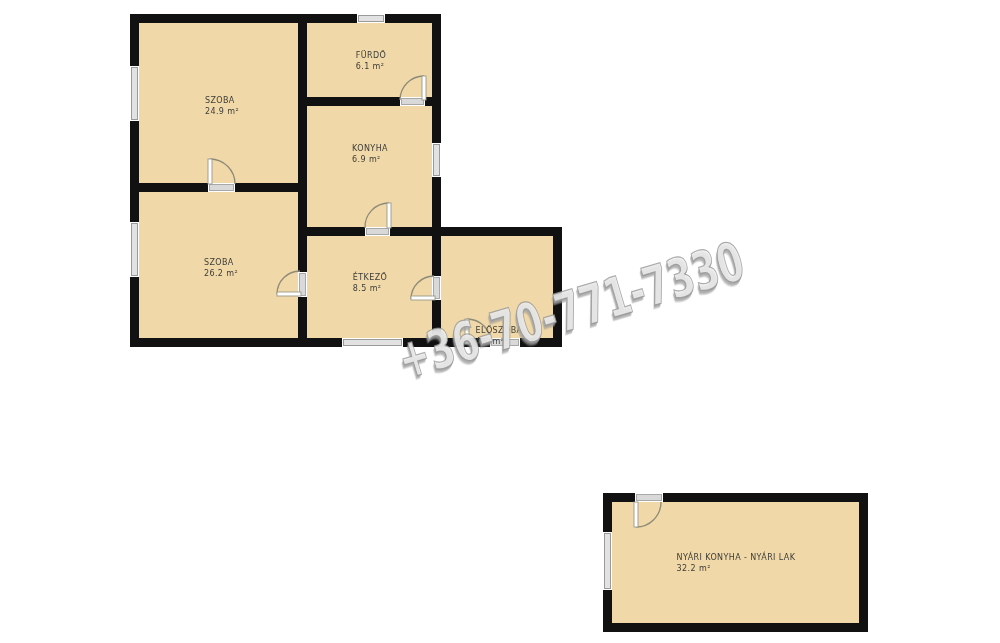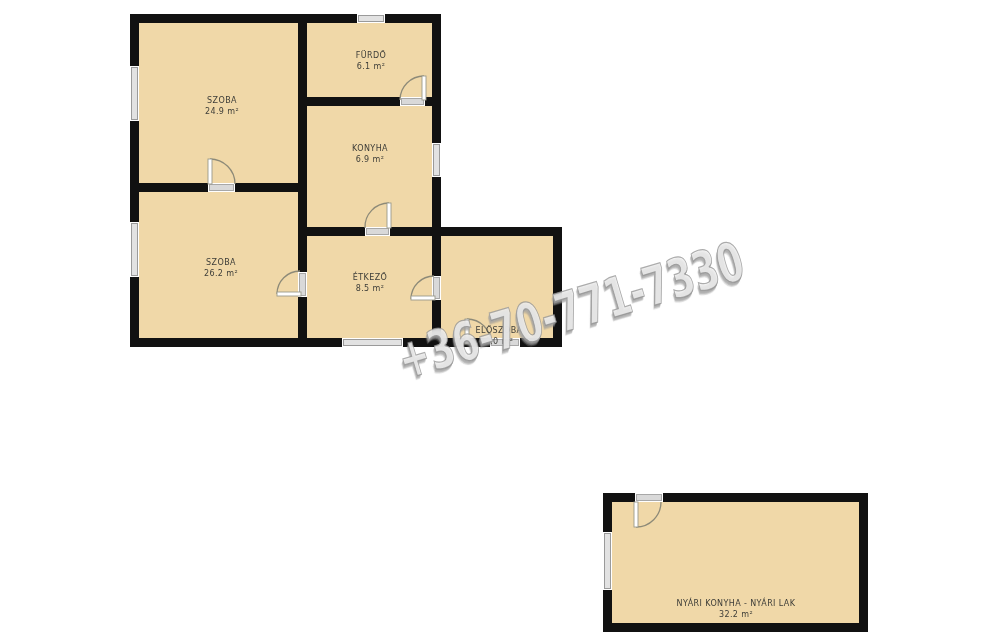--- a/index.html
+++ b/index.html
@@ -9,21 +9,21 @@
   }
   .room-fill{position:absolute;background:var(--room-fill,#f0d8a8);}
   .wall{position:absolute;background:var(--wall,#111111);}
   .window{position:absolute;background:#ffffff;display:flex;}
   .window .pane{flex:1;margin:1px;background:var(--window-pane-fill,#e2e2e2);border:1px solid var(--window-pane-border,#9a9a9a);}
   .threshold{position:absolute;background:#ffffff;display:flex;}
   .threshold .pane{flex:1;margin:1px;background:#d9d9d9;border:1px solid #a8a8a8;}
   .door-svg{position:absolute;left:0;top:0;pointer-events:none;}
   .room-label{
     position:absolute;transform:translate(-50%,-50%);
-    text-align:center;color:var(--label-text,#3d3d38);
+    text-align:left;color:var(--label-text,#3d3d38);
     font-size:8px;line-height:11px;letter-spacing:.4px;white-space:nowrap;
   }
   .watermark{
     position:absolute;left:392px;top:336px;
     font-size:54px;font-weight:bold;line-height:1;white-space:nowrap;
     transform:rotate(-16.5deg) scaleX(0.68);transform-origin:0 0;
     color:rgba(243,243,243,0.78);
     -webkit-text-stroke:1.2px rgba(138,138,138,0.7);
     text-shadow:
       -1px 1px 0 rgba(168,168,168,0.55),
@@ -166,20 +166,20 @@
     <div>26.2 m²</div>
   </div>
   <div class="room-label" style="left:370px;top:283px;">
     <div>ÉTKEZŐ</div>
     <div>8.5 m²</div>
   </div>
   <div class="room-label" style="left:499px;top:289px;margin-top:47px;">
     <div>ELŐSZOBA</div>
     <div>4.0 m²</div>
   </div>
-  <div class="room-label" style="left:736px;top:563px;margin-top:46px;">
+  <div class="room-label" style="left:736px;top:563px;">
     <div>NYÁRI KONYHA - NYÁRI LAK</div>
     <div>32.2 m²</div>
   </div>
 
   <div class="watermark">+36-70-771-7330</div>
 
 </div>
 
 </body></html>

